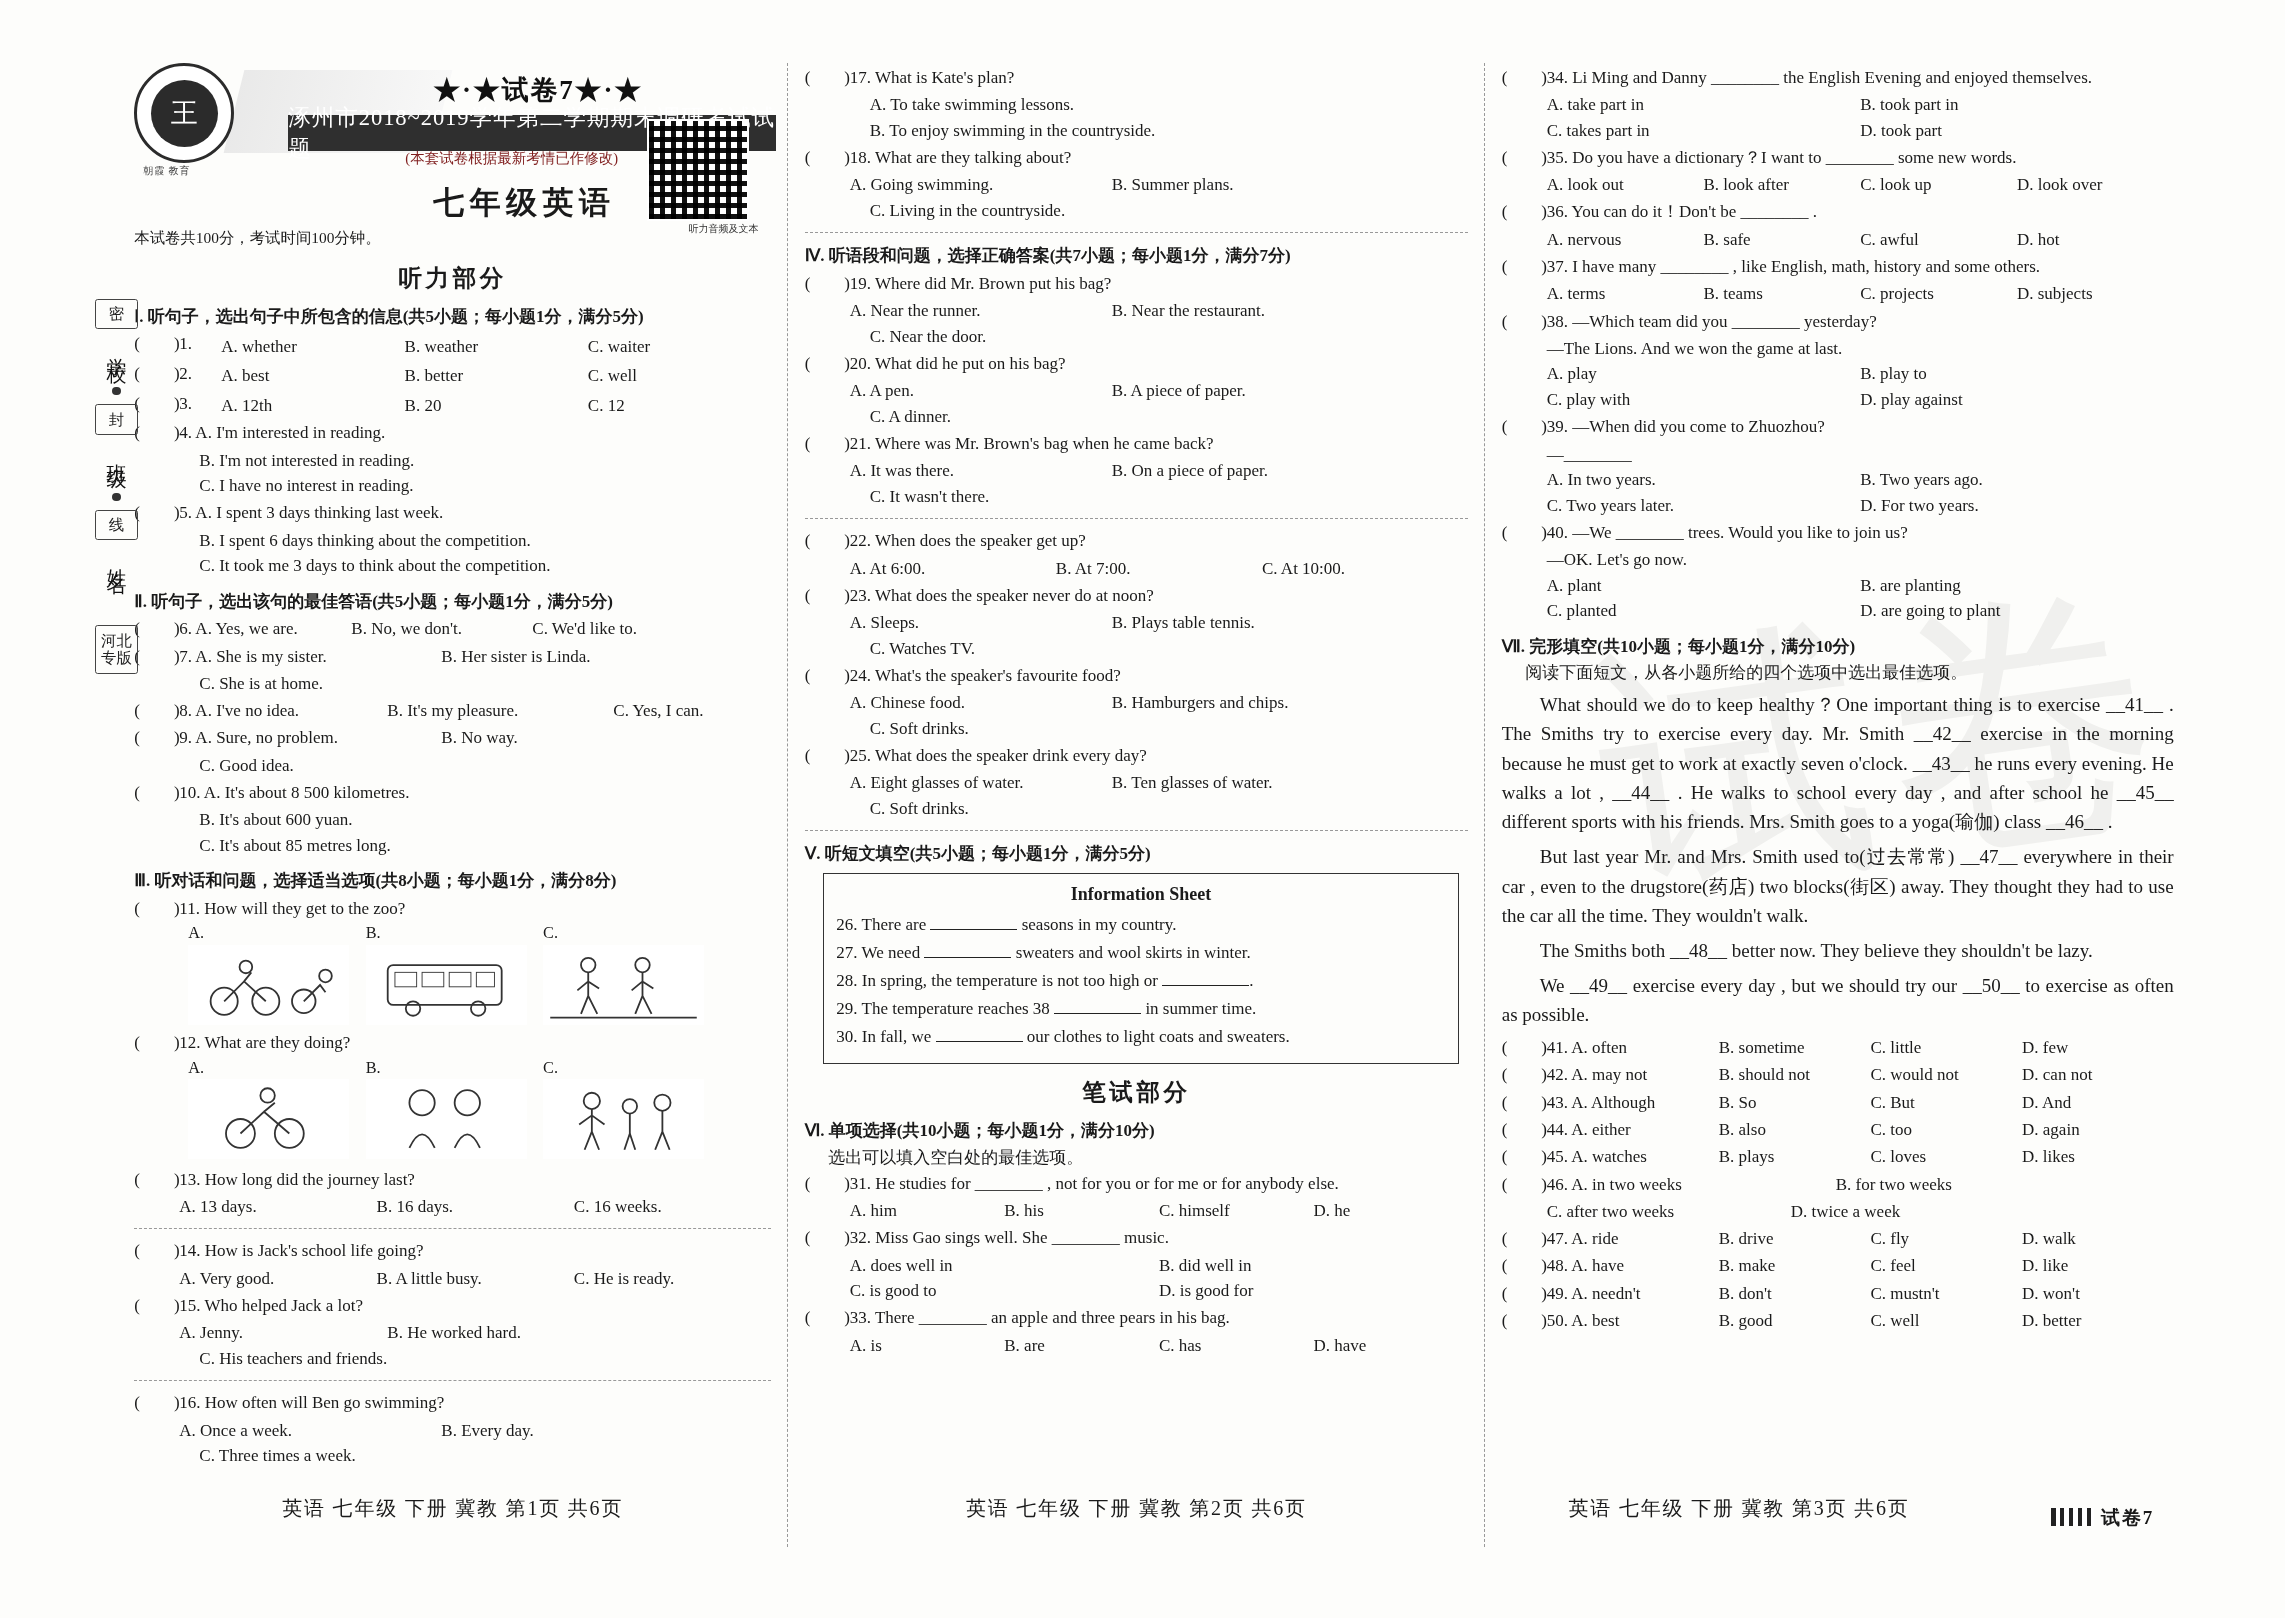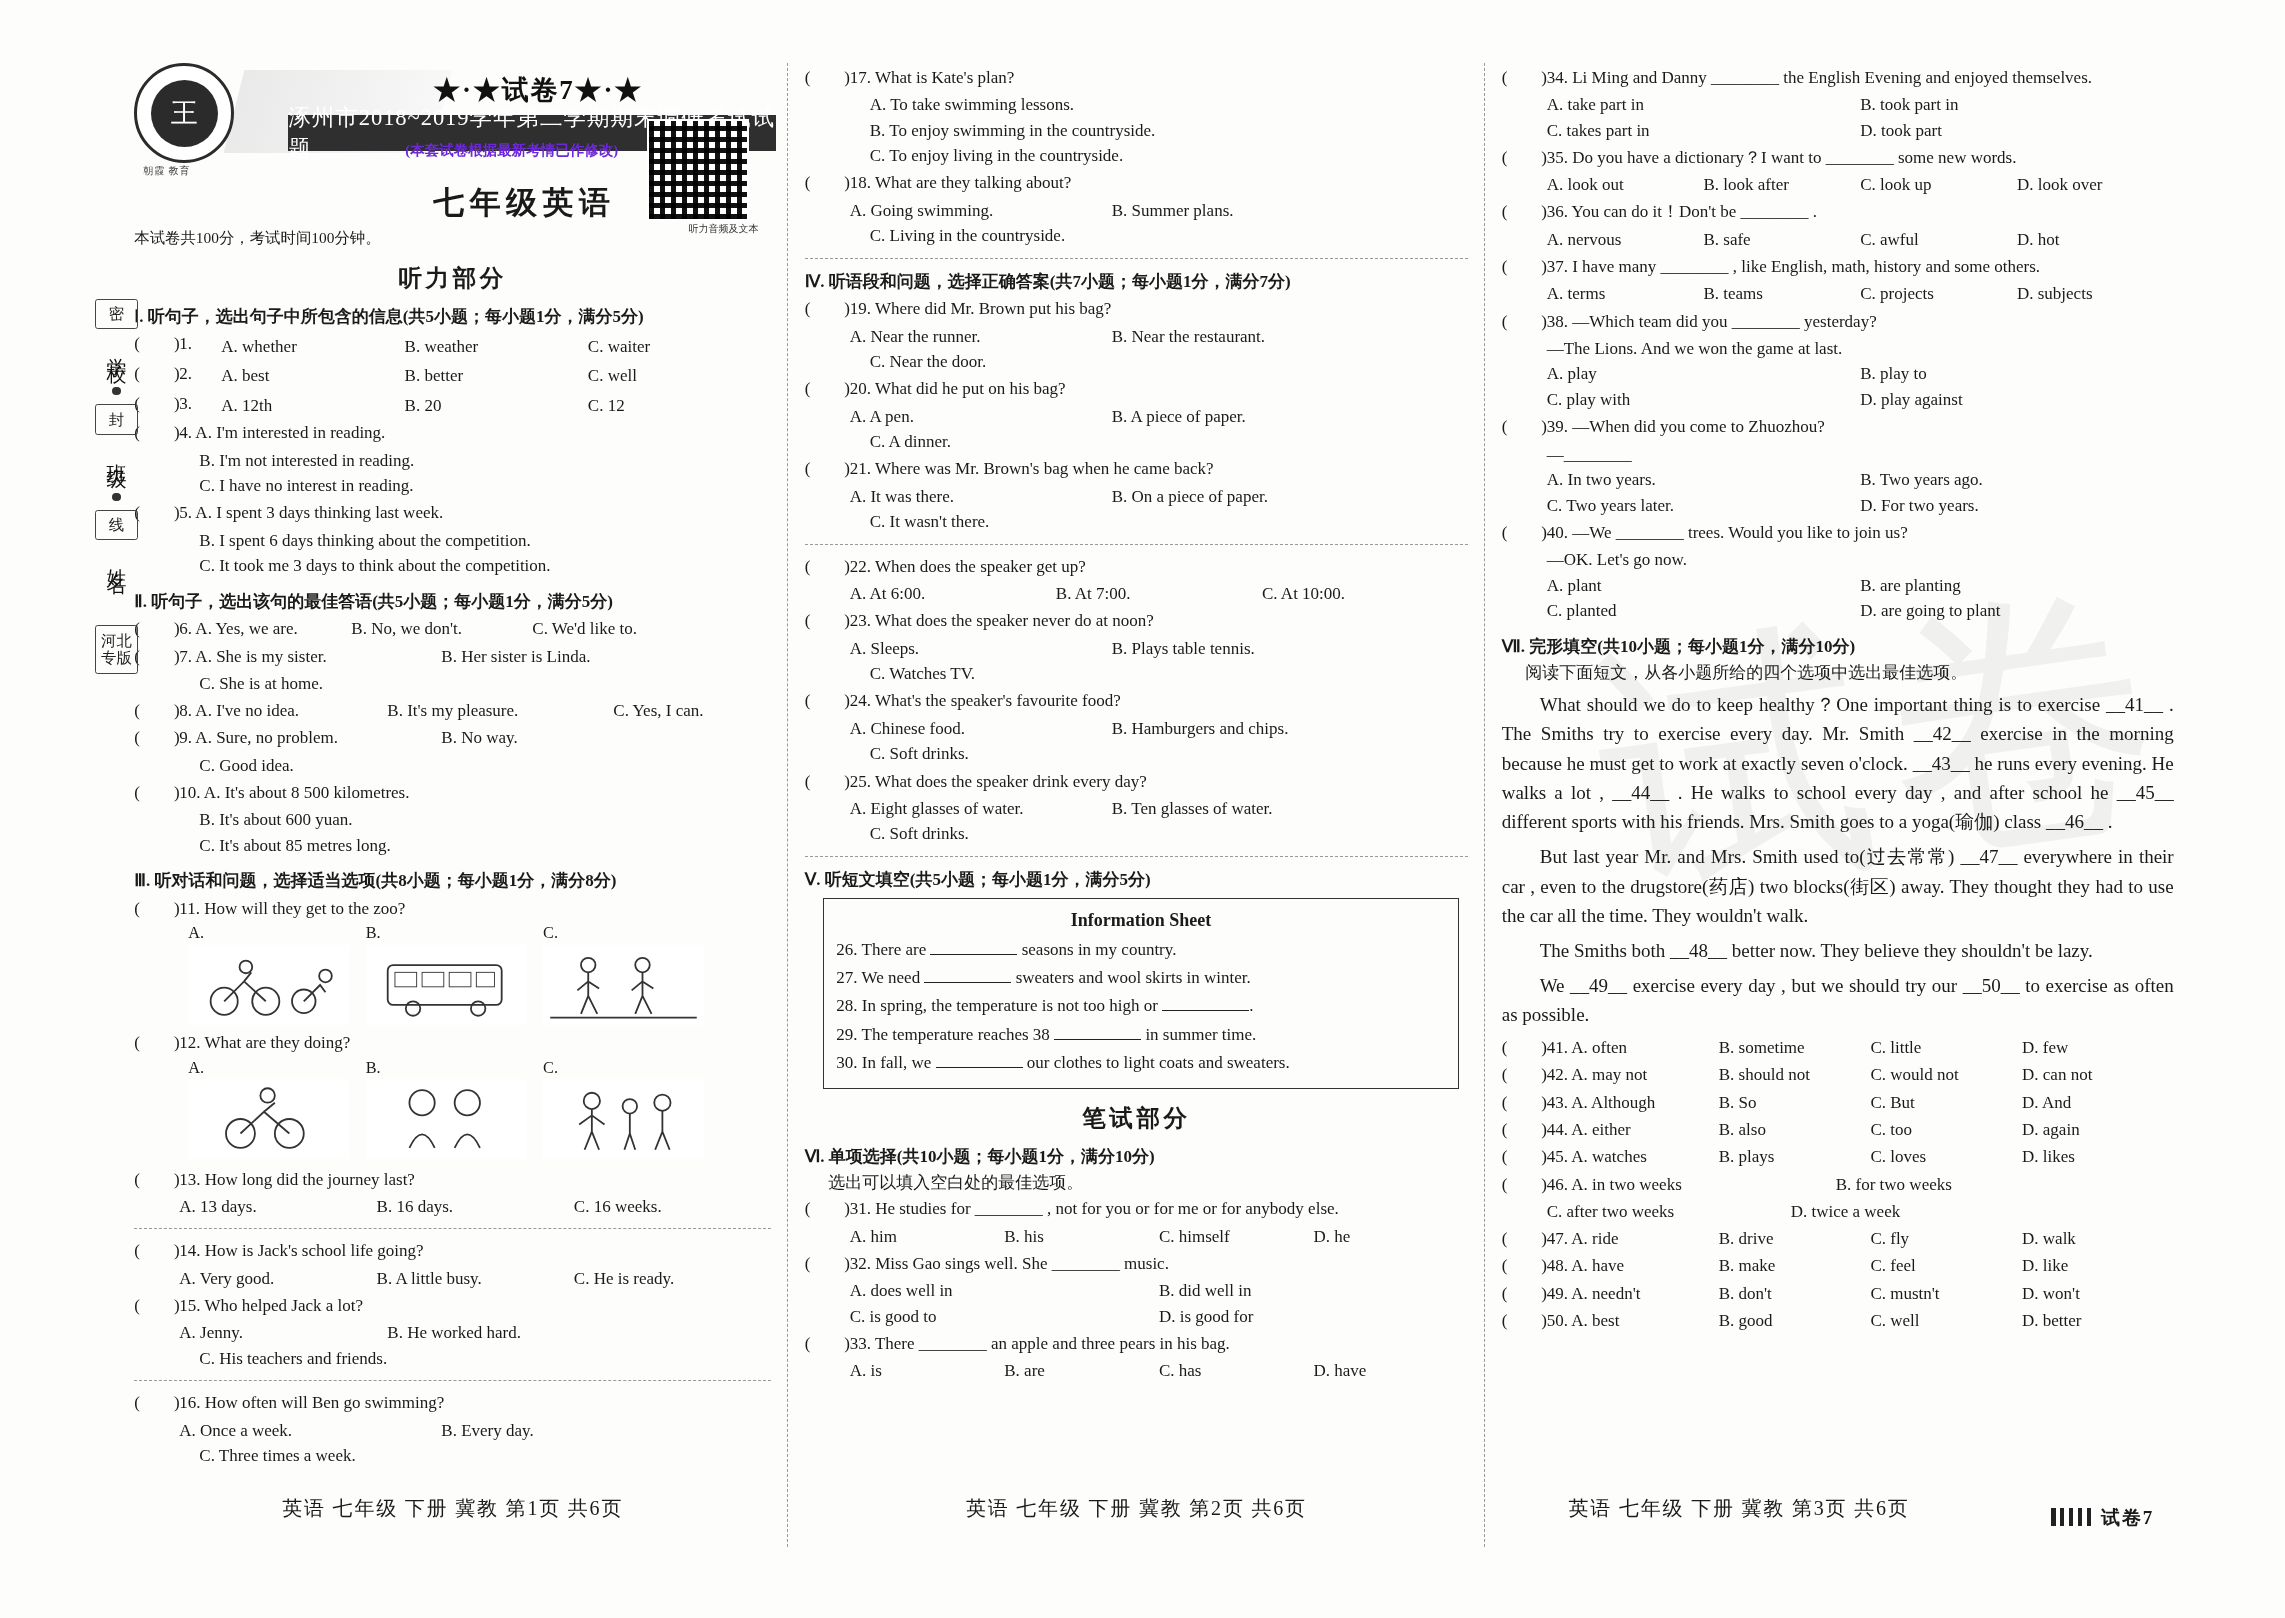--- a/index.html
+++ b/index.html
@@ -18,21 +18,21 @@
   .dot{width:8.1px;height:8.1px;border-radius:50%;background:#333;margin:9px auto;}
   
   .hdr{position:relative;height:158px;}
   .seal{position:absolute;left:0;top:0;width:100px;height:100px;}
   .seal .ring{width:94px;height:94px;border-radius:50%;border:3.6px solid #2b2b2b;display:flex;align-items:center;justify-content:center;background:#fff;}
   .seal .inner{width:67px;height:67px;border-radius:50%;background:#2b2b2b;color:#fff;font-size:27px;display:flex;align-items:center;justify-content:center;font-family:"Liberation Serif",serif;}
   .seal .sub{position:absolute;left:9px;top:101px;font-size:10px;letter-spacing:0.9px;color:#444;}
   .ribbon{position:absolute;left:100px;top:7.2px;width:208px;height:83px;background:linear-gradient(90deg,#e6e6e6,#f7f7f7);transform:skewX(-14deg);opacity:.85;}
   .paper7{position:absolute;left:299px;top:9px;font-size:27px;letter-spacing:1.8px;color:#111;font-weight:bold;}
   .titlebar{position:absolute;left:154px;top:52px;width:488px;height:36px;background:#2f2f2f;color:#fff;display:flex;align-items:center;justify-content:center;font-size:22.6px;letter-spacing:0.9px;}
-  .subtitle{position:absolute;left:271px;top:78px;font-size:14.5px;color:#6d28d9;font-weight:bold;}
+  .subtitle{position:absolute;left:271px;top:86px;font-size:14.5px;color:#7f1d1d;}
   .grade{position:absolute;left:299px;top:119px;font-size:31px;font-weight:bold;letter-spacing:5.4px;}
   .qr{position:absolute;right:22px;top:56px;width:98px;height:98px;background:
      repeating-linear-gradient(90deg,#111 0 5.4px,#fff 5.4px 11px),
      repeating-linear-gradient(0deg,#111 0 5.4px,transparent 5.4px 11px);
      background-blend-mode:multiply;border:2.7px solid #fff;}
   .qr-cap{position:absolute;right:12.7px;top:159px;font-size:10px;color:#333;}
   .examnote{margin:7.2px 0 0 0;font-size:15.4px;}
   .sec-title{text-align:center;font-size:23.5px;font-weight:bold;letter-spacing:3.6px;margin:12.7px 0 7.2px;}
   .hsec{font-size:17px;font-weight:bold;margin:11px 0 3.6px;}
   .q{font-size:17px;line-height:1.5;margin:1.8px 0;display:flex;}
@@ -338,21 +338,20 @@
     </div>
 
     <div class="col c2">
       <div class="q">
         <span class="par">(　　)</span>
         <span class="body"><span>17.</span>
           <span>What is Kate's plan?</span></span>
       </div>
       <div class="opt-line">A. To take swimming lessons.</div>
       <div class="opt-line">B. To enjoy swimming in the countryside.</div>
-      <div class="opt-line">C. To enjoy living in the countryside.</div>
 
       <div class="q">
         <span class="par">(　　)</span>
         <span class="body"><span>18.</span>
           <span>What are they talking about?</span></span>
       </div>
       <div class="opts">
         <div style="flex:0 0 262px">A. Going swimming.</div>
         <div>B. Summer plans.</div>
       </div>

